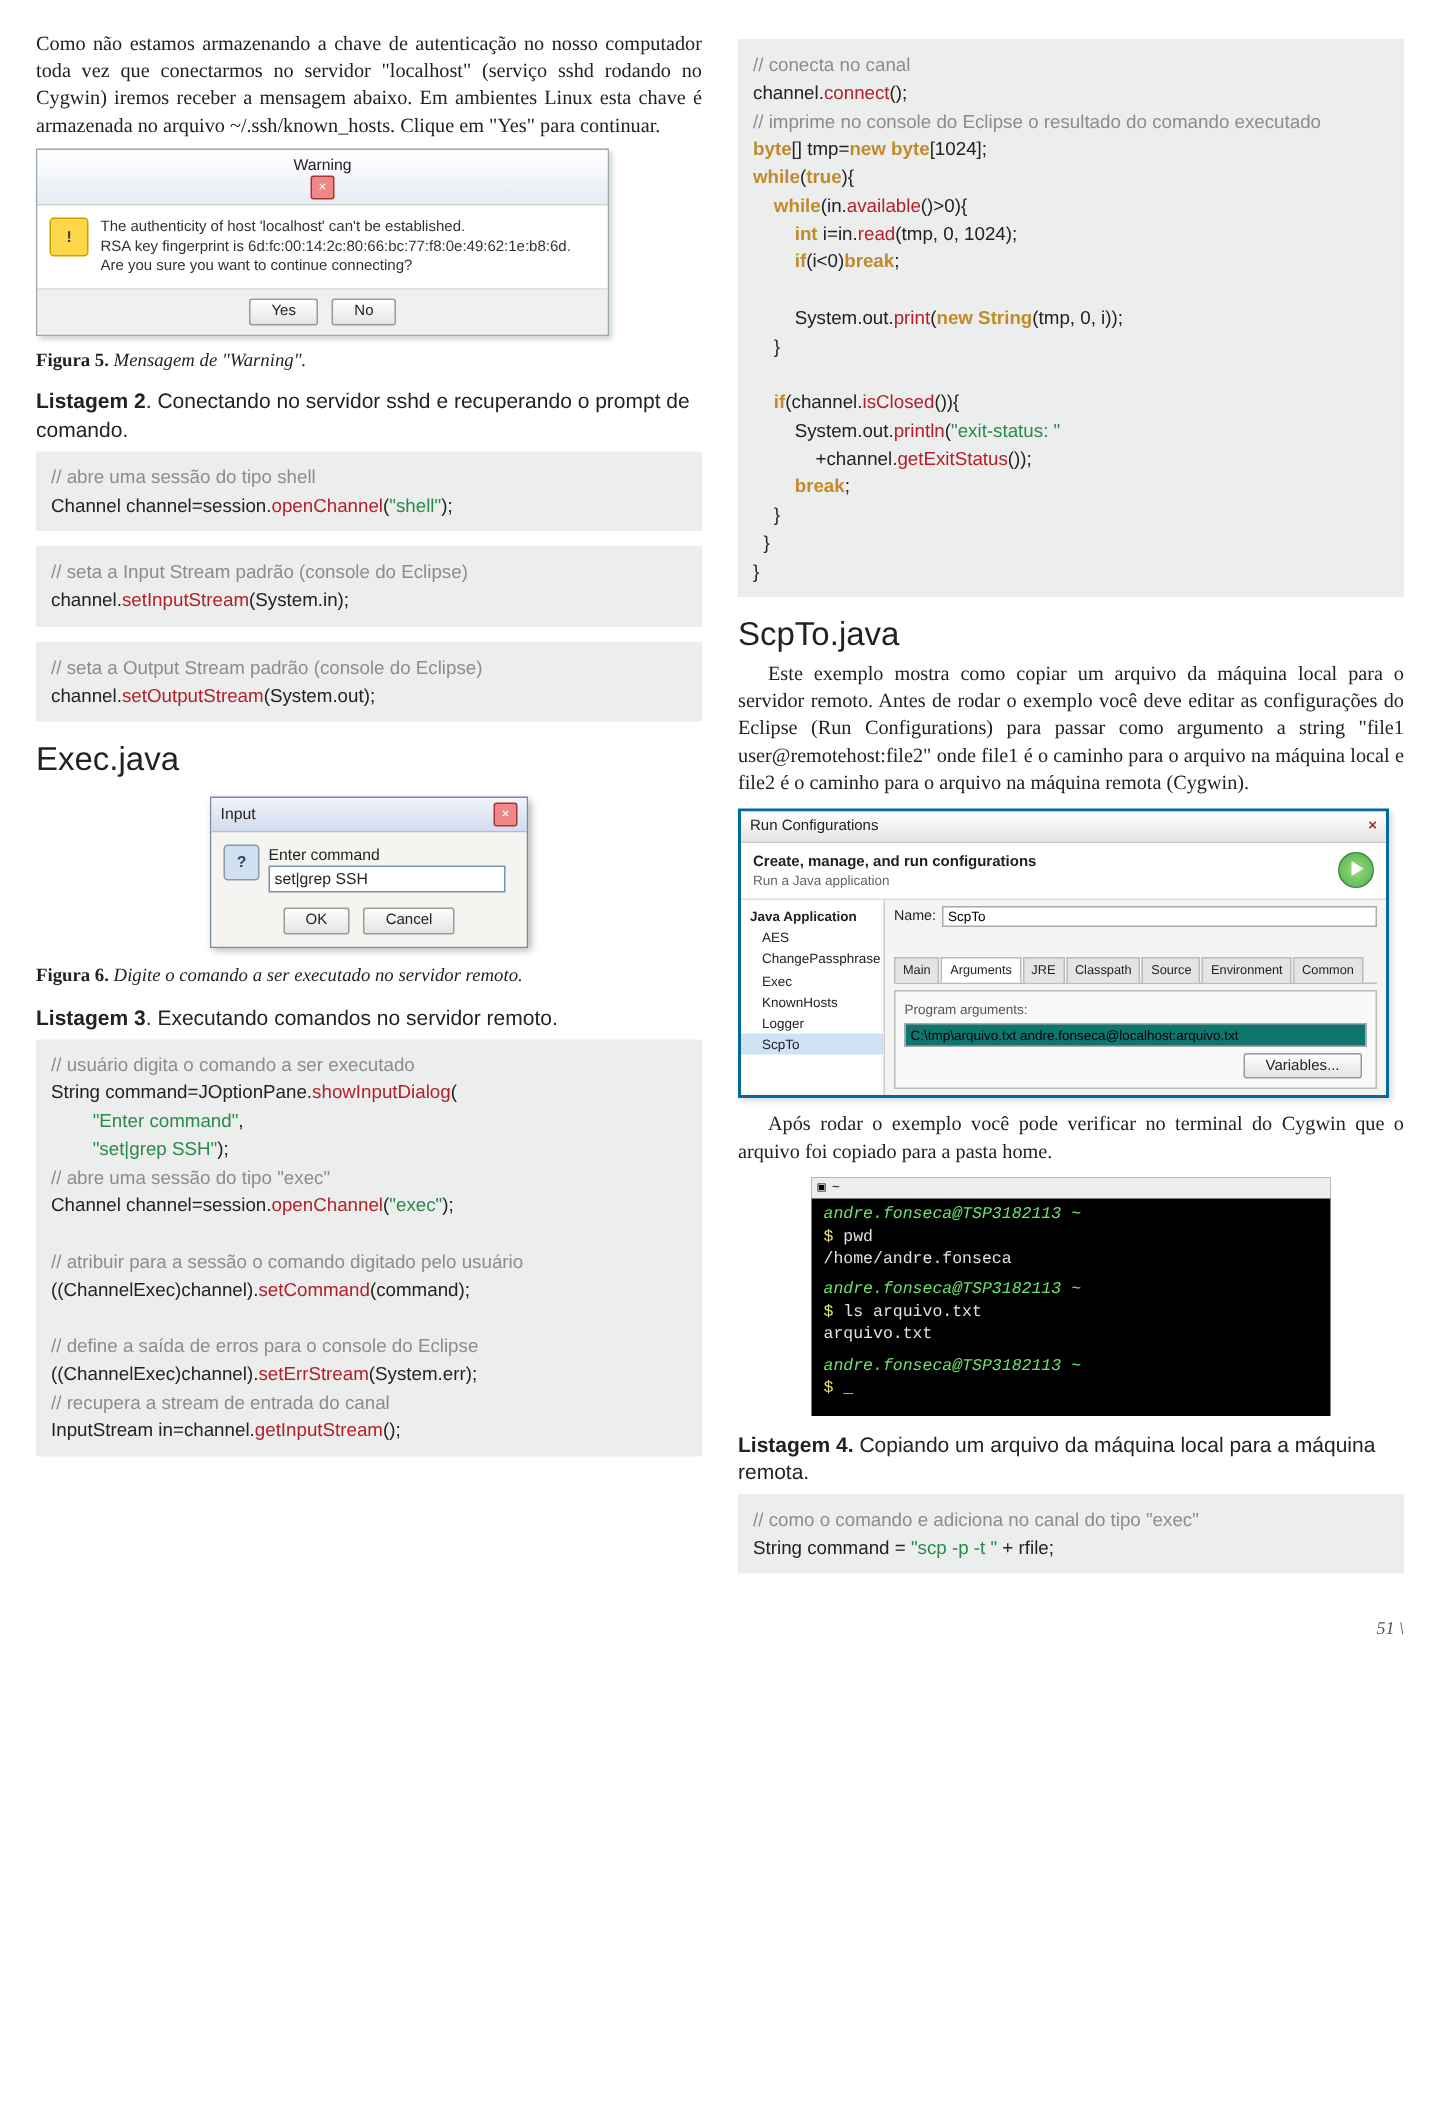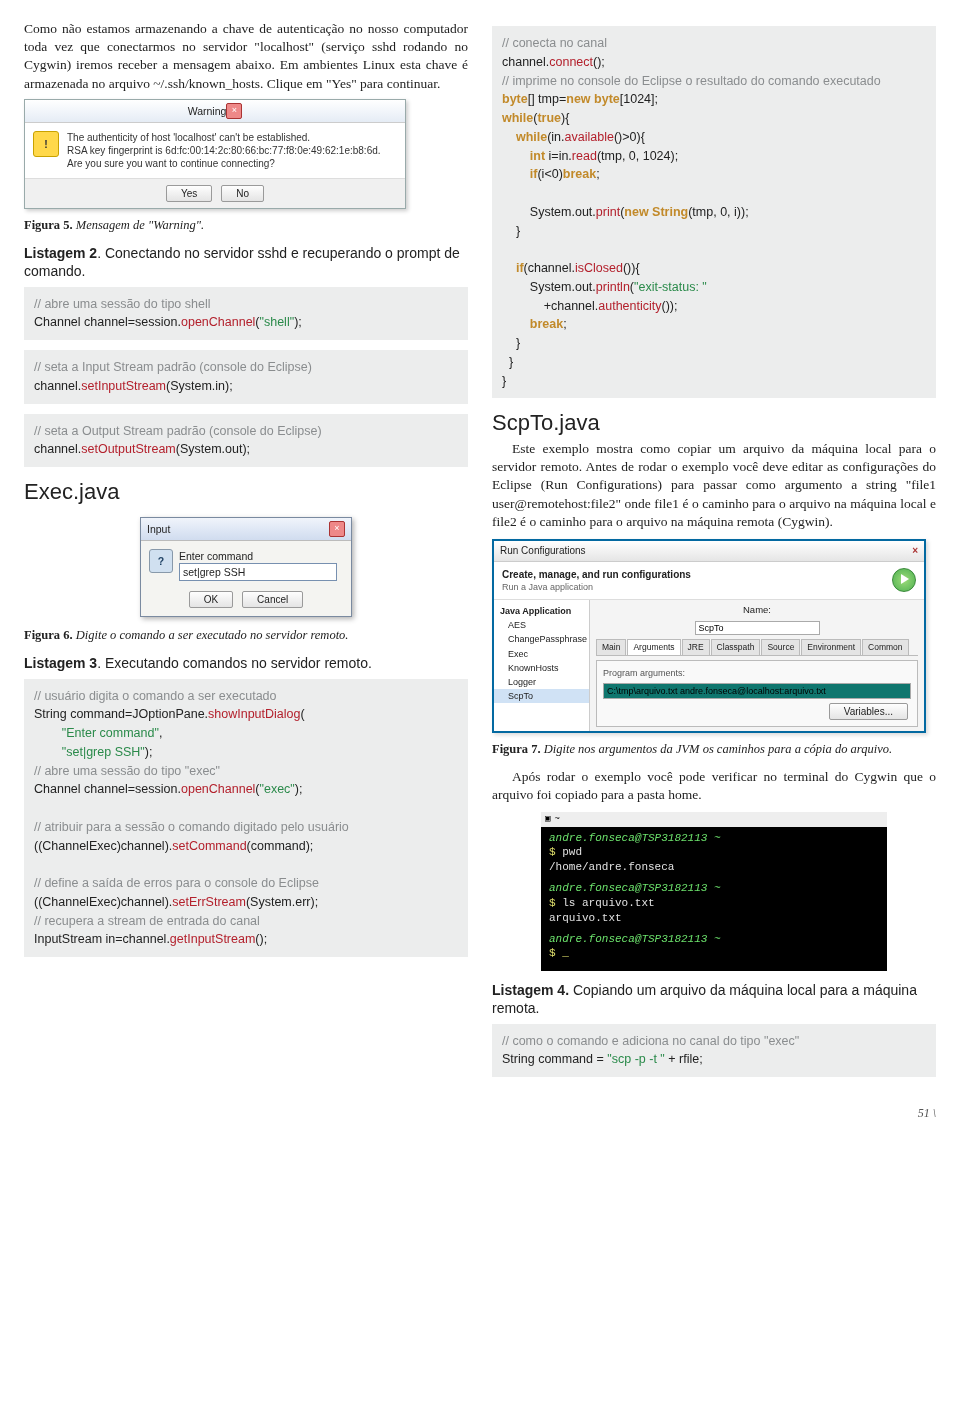--- a/index.html
+++ b/index.html
@@ -77,22 +77,23 @@
     font-size: 10.5px;
     margin: 6px 0;
     box-shadow: 2px 2px 4px rgba(0,0,0,0.2);
   }
   .warning-title {
     background: linear-gradient(#fff,#e5ecf5);
     padding: 3px 6px;
     border-bottom: 1px solid #ccc;
     font-size: 10.5px;
     display: flex;
-    justify-content: center;
+    justify-content: flex-start;
     align-items: center;
+    flex-direction: column;
   }
   .warning-close {
     width: 14px;
     height: 14px;
     border: 1px solid #a33;
     background: #e88;
     color: #fff;
     font-size: 9px;
     line-height: 12px;
     text-align: center;
@@ -252,22 +253,21 @@
   }
   .runconfig-main {
     flex: 1;
     background: #f4f4f4;
     padding: 4px 6px;
   }
   .rc-name-row {
     display: flex;
     align-items: center;
     gap: 4px;
-    margin-bottom: 4px;
-    flex-direction: column;
+    margin-bottom: 20px;
   }
   .rc-name-row input {
     flex: 1;
     border: 1px solid #aaa;
     font-size: 9px;
     padding: 1px 3px;
     background:#fff;
   }
   .rc-tabs {
     display: flex;
@@ -441,21 +441,21 @@
 <span class="kw">while</span><span>(</span><span class="kw">true</span><span>){</span>
     <span class="kw">while</span><span>(in.</span><span class="method">available</span><span>()&gt;0){</span>
         <span class="kw">int</span><span> i=in.</span><span class="method">read</span><span>(tmp, 0, 1024);</span>
         <span class="kw">if</span><span>(i&lt;0)</span><span class="kw">break</span><span>;</span>
 
         <span>System.out.</span><span class="method">print</span><span>(</span><span class="kw">new String</span><span>(tmp, 0, i));</span>
     <span>}</span>
 
     <span class="kw">if</span><span>(channel.</span><span class="method">isClosed</span><span>()){</span>
         <span>System.out.</span><span class="method">println</span><span>(</span><span class="str">"exit-status: "</span>
-            <span>+channel.</span><span class="method">authenticity</span><span>());</span>
+            <span>+channel.</span><span class="method">getExitStatus</span><span>());</span>
         <span class="kw">break</span><span>;</span>
     <span>}</span>
   <span>}</span>
 <span>}</span></div>
 
     <div class="heading">ScpTo.java</div>
     <p style="text-indent:20px;">Este exemplo mostra como copiar um arquivo da máquina local para o servidor remoto. Antes de rodar o exemplo você deve editar as configurações do Eclipse (Run Configurations) para passar como argumento a string "file1 user@remotehost:file2" onde file1 é o caminho para o arquivo na máquina local e file2 é o caminho para o arquivo na máquina remota (Cygwin).</p>
 
     <div class="runconfig">
       <div class="runconfig-title">
@@ -497,23 +497,20 @@
             <div class="rc-group-title">Program arguments:</div>
             <input class="rc-arg-input" value="C:\tmp\arquivo.txt andre.fonseca@localhost:arquivo.txt" style="">
             <div class="rc-varbtn">
               <span class="btn-small">Variables...</span>
             </div>
           </div>
         </div>
       </div>
     </div>
 
-    <div class="caption">
-      <b>Figura 7.</b><i> Digite nos argumentos da JVM os caminhos para a cópia do arquivo.</i>
-    </div>
 
     <p style="text-indent:20px;">Após rodar o exemplo você pode verificar no terminal do Cygwin que o arquivo foi copiado para a pasta home.</p>
 
     <div class="terminal">
       <div class="titlebar"><span>▣</span> ~</div>
       <div><span class="g">andre.fonseca@TSP3182113 ~</span></div>
       <div><span class="y">$ </span><span class="w">pwd</span></div>
       <div><span class="w">/home/andre.fonseca</span></div>
       <div style="height:6px"></div>
       <div><span class="g">andre.fonseca@TSP3182113 ~</span></div>

